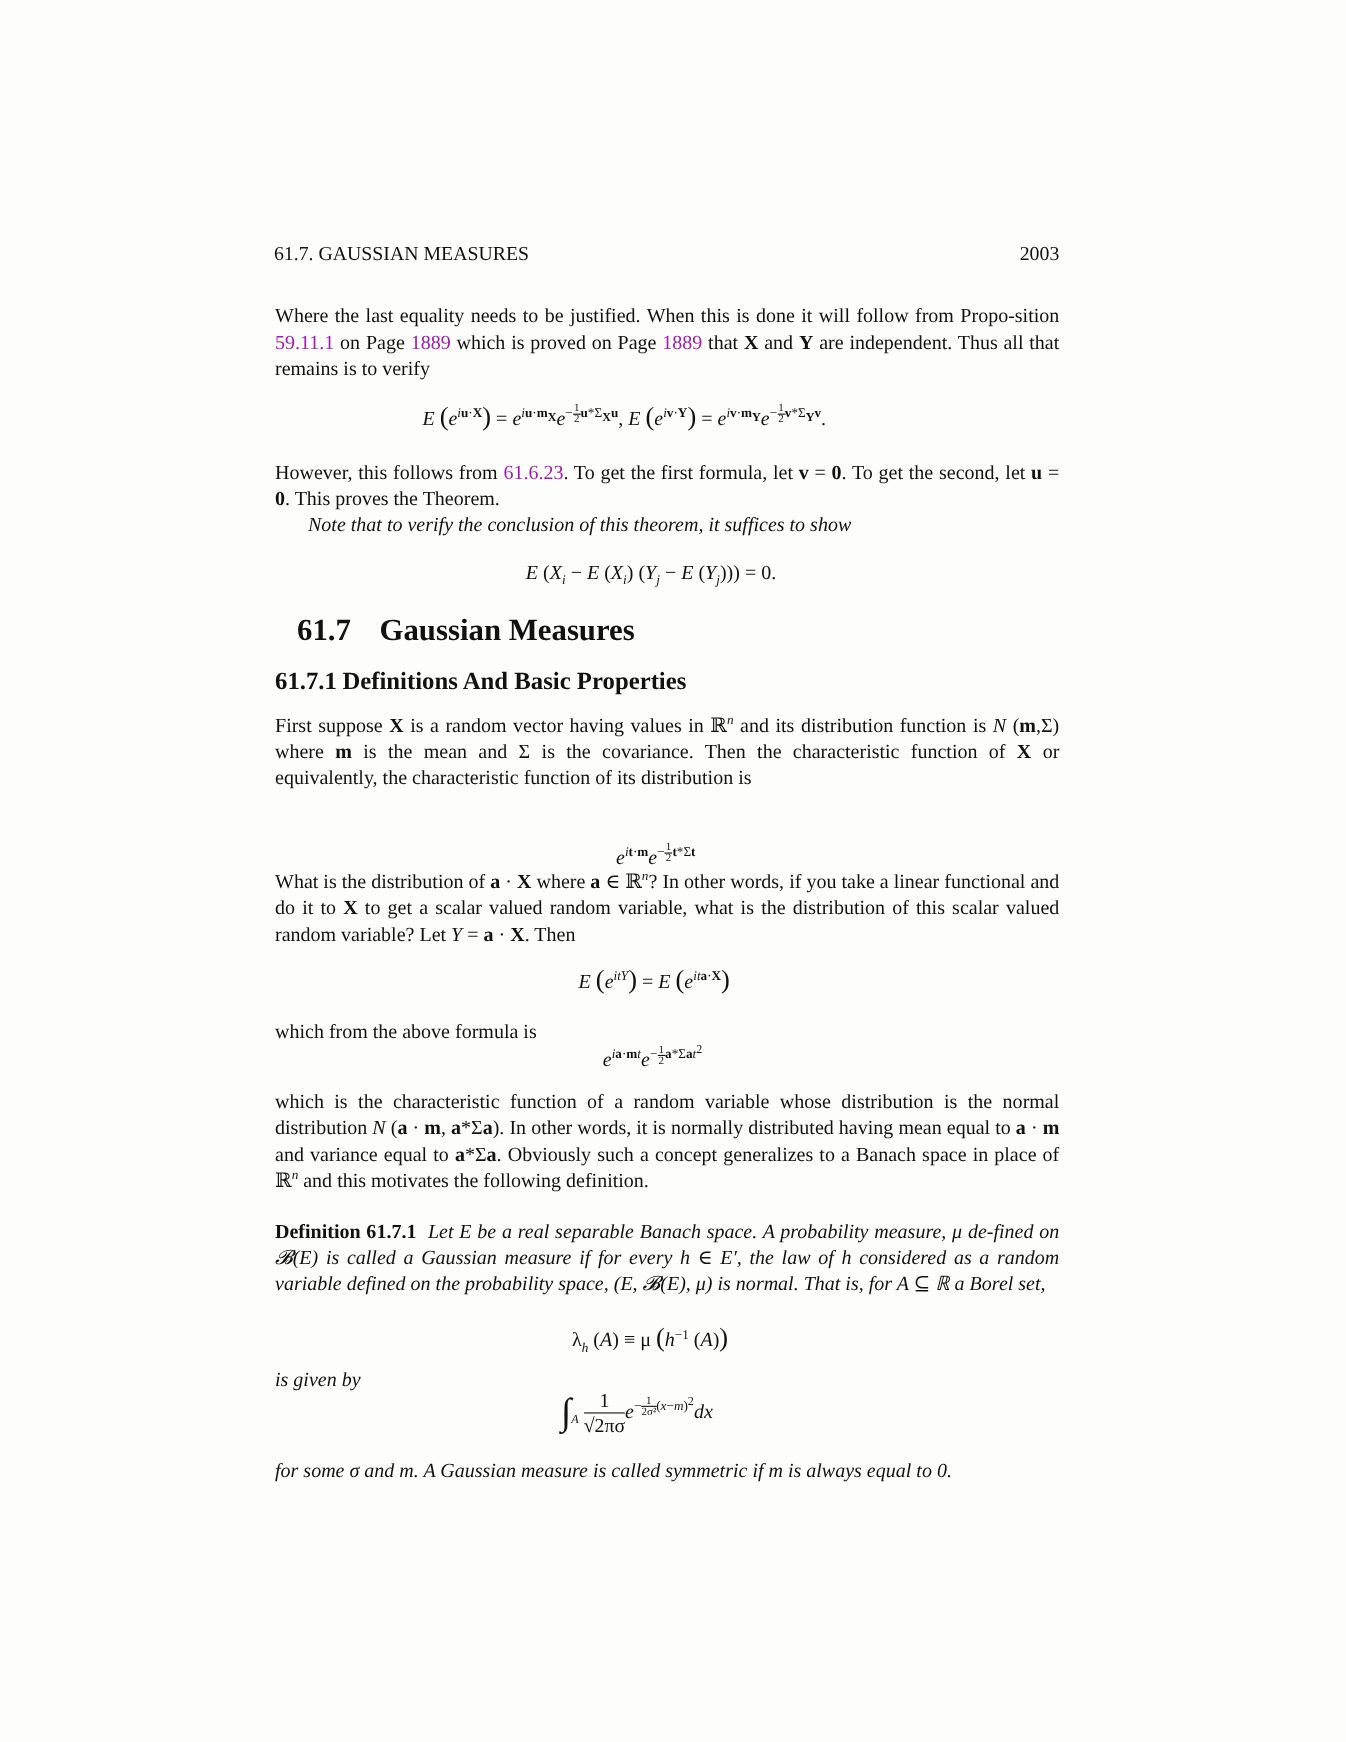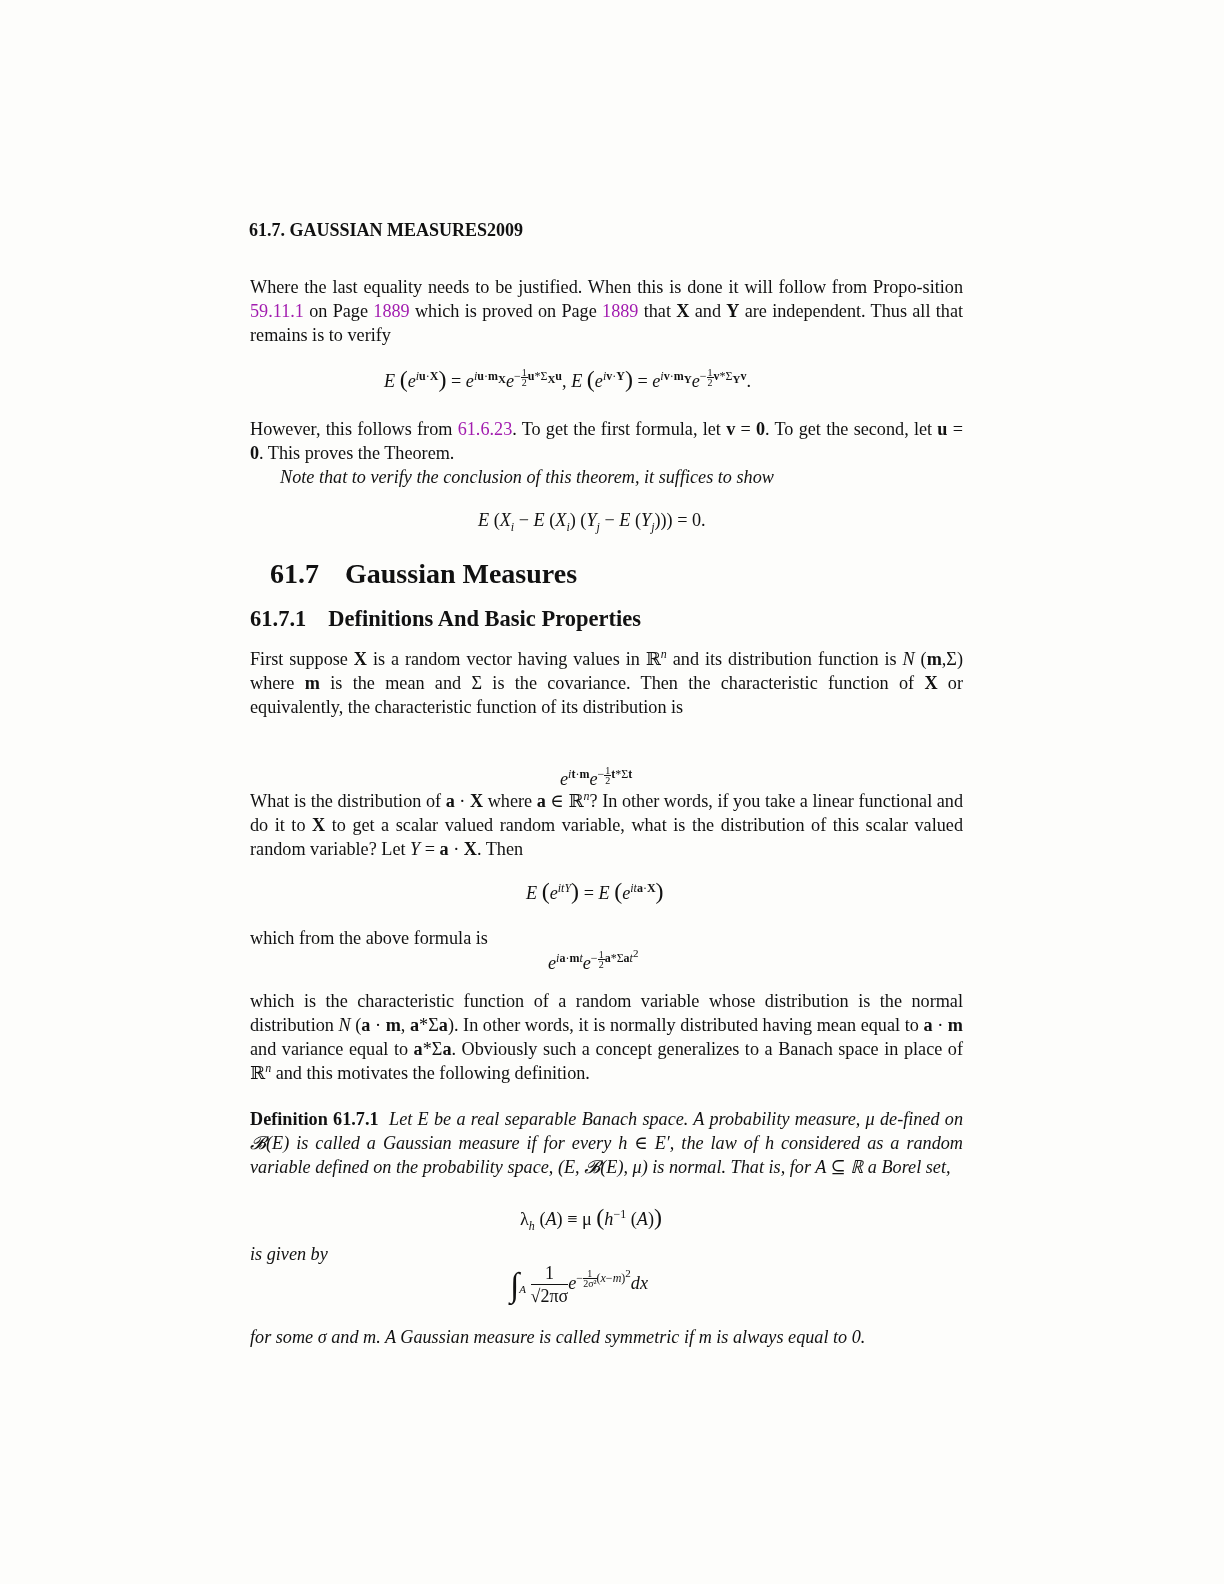--- a/index.html
+++ b/index.html
@@ -6,49 +6,49 @@
   body {
     width: 1224px; height: 1584px;
     background: #fdfdfb;
     font-family: "Liberation Serif", "DejaVu Serif", serif;
     color: #111;
     position: relative;
     overflow: hidden;
   }
   .running-head {
     position: absolute; left: 249px; top: 220px; width: 714px;
-    font-size: 18px; display: flex; justify-content: flex-start; font-weight: bold;
+    font-size: 18px; display: flex; justify-content: space-between;
   }
   .p { font-size: 18.2px; line-height: 24px; text-align: justify; margin: 0; }
   .abs { position: absolute; }
   a.ref { color: #a21caf; text-decoration: none; }
   b { font-weight: bold; }
   i { font-style: italic; }
   .eq { position: absolute; font-size: 18.2px; white-space: nowrap; }
   sup, sub { font-size: 12px; line-height: 0; }
   .small { font-size: 11px; }
   .frac { display: inline-block; vertical-align: middle; text-align: center; font-size: 10px; line-height: 9px; }
   .frac span { display: block; }
   .frac .num { border-bottom: 1px solid #111; padding: 0 1px; }
   .h1 { position: absolute; left: 270px; top: 558px; font-size: 28px; font-weight: bold; }
   .h1 .num { margin-right: 26px; }
   .h2 { position: absolute; left: 250px; top: 606px; font-size: 22.5px; font-weight: bold; }
-  .h2 .num { margin-right: 22px; text-align: center; }
+  .h2 .num { margin-right: 5px; text-align: center; }
   .big-paren { font-size: 24px; }
   .bigfrac { display: inline-block; vertical-align: middle; text-align: center; }
   .bigfrac .num { display:block; border-bottom: 1px solid #111; padding: 0 4px; font-size: 18px; line-height: 22px;}
   .bigfrac .den { display:block; font-size: 18px; line-height: 22px;}
   .integral { font-size: 34px; vertical-align: middle; }
 </style>
 </head>
 <body>
 
 <div class="running-head">
   <span>61.7. GAUSSIAN MEASURES</span>
-  <span>2009</span>
+  <span>2003</span>
 </div>
 
 <p class="p abs" style="left:250px; top:275px; width:713px;"><span>Where the last equality needs to be justified. When this is done it will follow from Propo-sition </span><a class="ref">59.11.1</a><span> on Page </span><a class="ref">1889</a><span> which is proved on Page </span><a class="ref">1889</a><span> that </span><b>X</b><span> and </span><b>Y</b><span> are independent. Thus all that remains is to verify</span></p>
 
 <div class="eq" style="left:384px; top:366px;">
   <i>E</i> <span class="big-paren">(</span><i>e</i><sup><i>i</i><b>u</b>·<b>X</b></sup><span class="big-paren">)</span> = <i>e</i><sup><i>i</i><b>u</b>·<b>m</b><sub class="small"><b>X</b></sub></sup><i>e</i><sup>−<span class="frac"><span class="num">1</span><span>2</span></span><b>u</b>*Σ<sub class="small"><b>X</b></sub><b>u</b></sup>, <i>E</i> <span class="big-paren">(</span><i>e</i><sup><i>i</i><b>v</b>·<b>Y</b></sup><span class="big-paren">)</span> = <i>e</i><sup><i>i</i><b>v</b>·<b>m</b><sub class="small"><b>Y</b></sub></sup><i>e</i><sup>−<span class="frac"><span class="num">1</span><span>2</span></span><b>v</b>*Σ<sub class="small"><b>Y</b></sub><b>v</b></sup>.
 </div>
 
 <p class="p abs" style="left:250px; top:417px; width:713px;font-family:Liberation Serif, serif;"><span>However, this follows from </span><a class="ref">61.6.23</a><span>. To get the first formula, let </span><b>v</b> = <b>0</b><span>. To get the second, let </span><b>u</b> = <b>0</b><span>. This proves the Theorem.</span></p>
 

